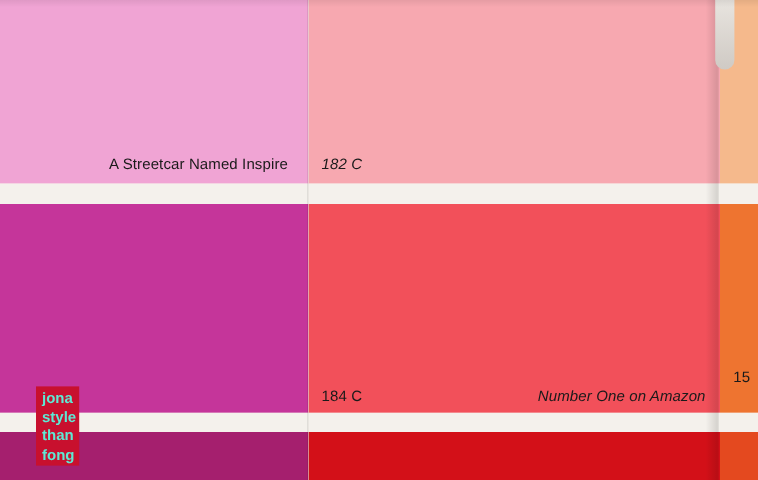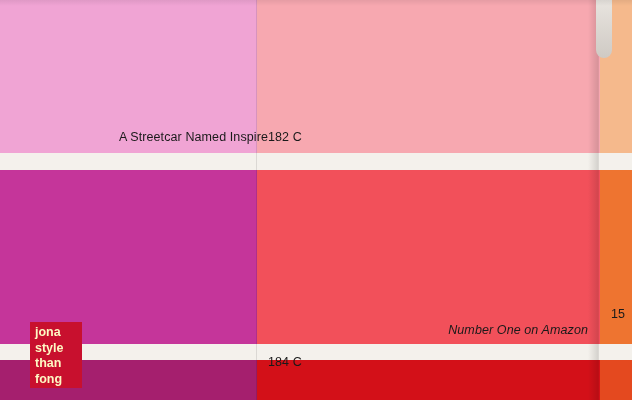--- a/index.html
+++ b/index.html
@@ -58,24 +58,24 @@
     white-space: nowrap;
     line-height: 1;
   }
   .label.right { text-align: right; }
 
   
   #logo {
     position: absolute;
     left: 30px;
     top: 322px;
-    width: 52px;
+    width: 36px;
     height: 66px;
     background: #c8102e;
-    color: #fef9c3;
+    color: #5eead4;
     font-size: 12.5px;
     line-height: 15.5px;
     font-weight: 700;
     padding: 3px 0 0 5px;
     box-sizing: border-box;
     letter-spacing: 0px;
   }
   #logo div { white-space: nowrap; }
 
   
@@ -136,29 +136,29 @@
     <div class="gap" style="top:344px; height:16px;"></div>
     <div class="swatch" style="top:360px; height:42px; background:#e4491f;"></div>
   </div>
 
   <div class="seam" style="left:256px;"></div>
   <div class="seam" style="left:598px;"></div>
   <div class="edge-shadow" style="left:588px;"></div>
   <div class="highlight-bar" style="left:596px; top:0px; width:16px; height:58px; border-radius:0 0 8px 8px; background:linear-gradient(to bottom, #e8e4df, #cfcac4);"></div>
   <div class="soft-top-shadow"></div>
 
-  <div class="label right" style="left:0px; width:240px; top:131px;padding-left:28px;">A Streetcar Named Inspire</div>
+  <div class="label right" style="left:0px; width:240px; top:131px;">A Streetcar Named Inspire</div>
 
-  <div class="label" style="left:268px; top:131px;">182 C</div>
+  <div class="label" style="left:268px; top:131px;font-style:italic;">182 C</div>
 
 
   <div class="label" style="left:611px; top:131px;margin-left:28px;">14</div>
 
 
-  <div class="label" style="left:268px; top:324px;margin-top:32px;">184 C</div>
+  <div class="label" style="left:268px; top:324px;">184 C</div>
 
   <div class="label right" style="left:300px; width:288px; top:324px;font-style:italic;">Number One on Amazon</div>
 
   <div class="label" style="left:611px; top:308px;">15</div>
 
   <div id="logo">
     <div>jona</div>
     <div>style</div>
     <div>than</div>
     <div>fong</div>

